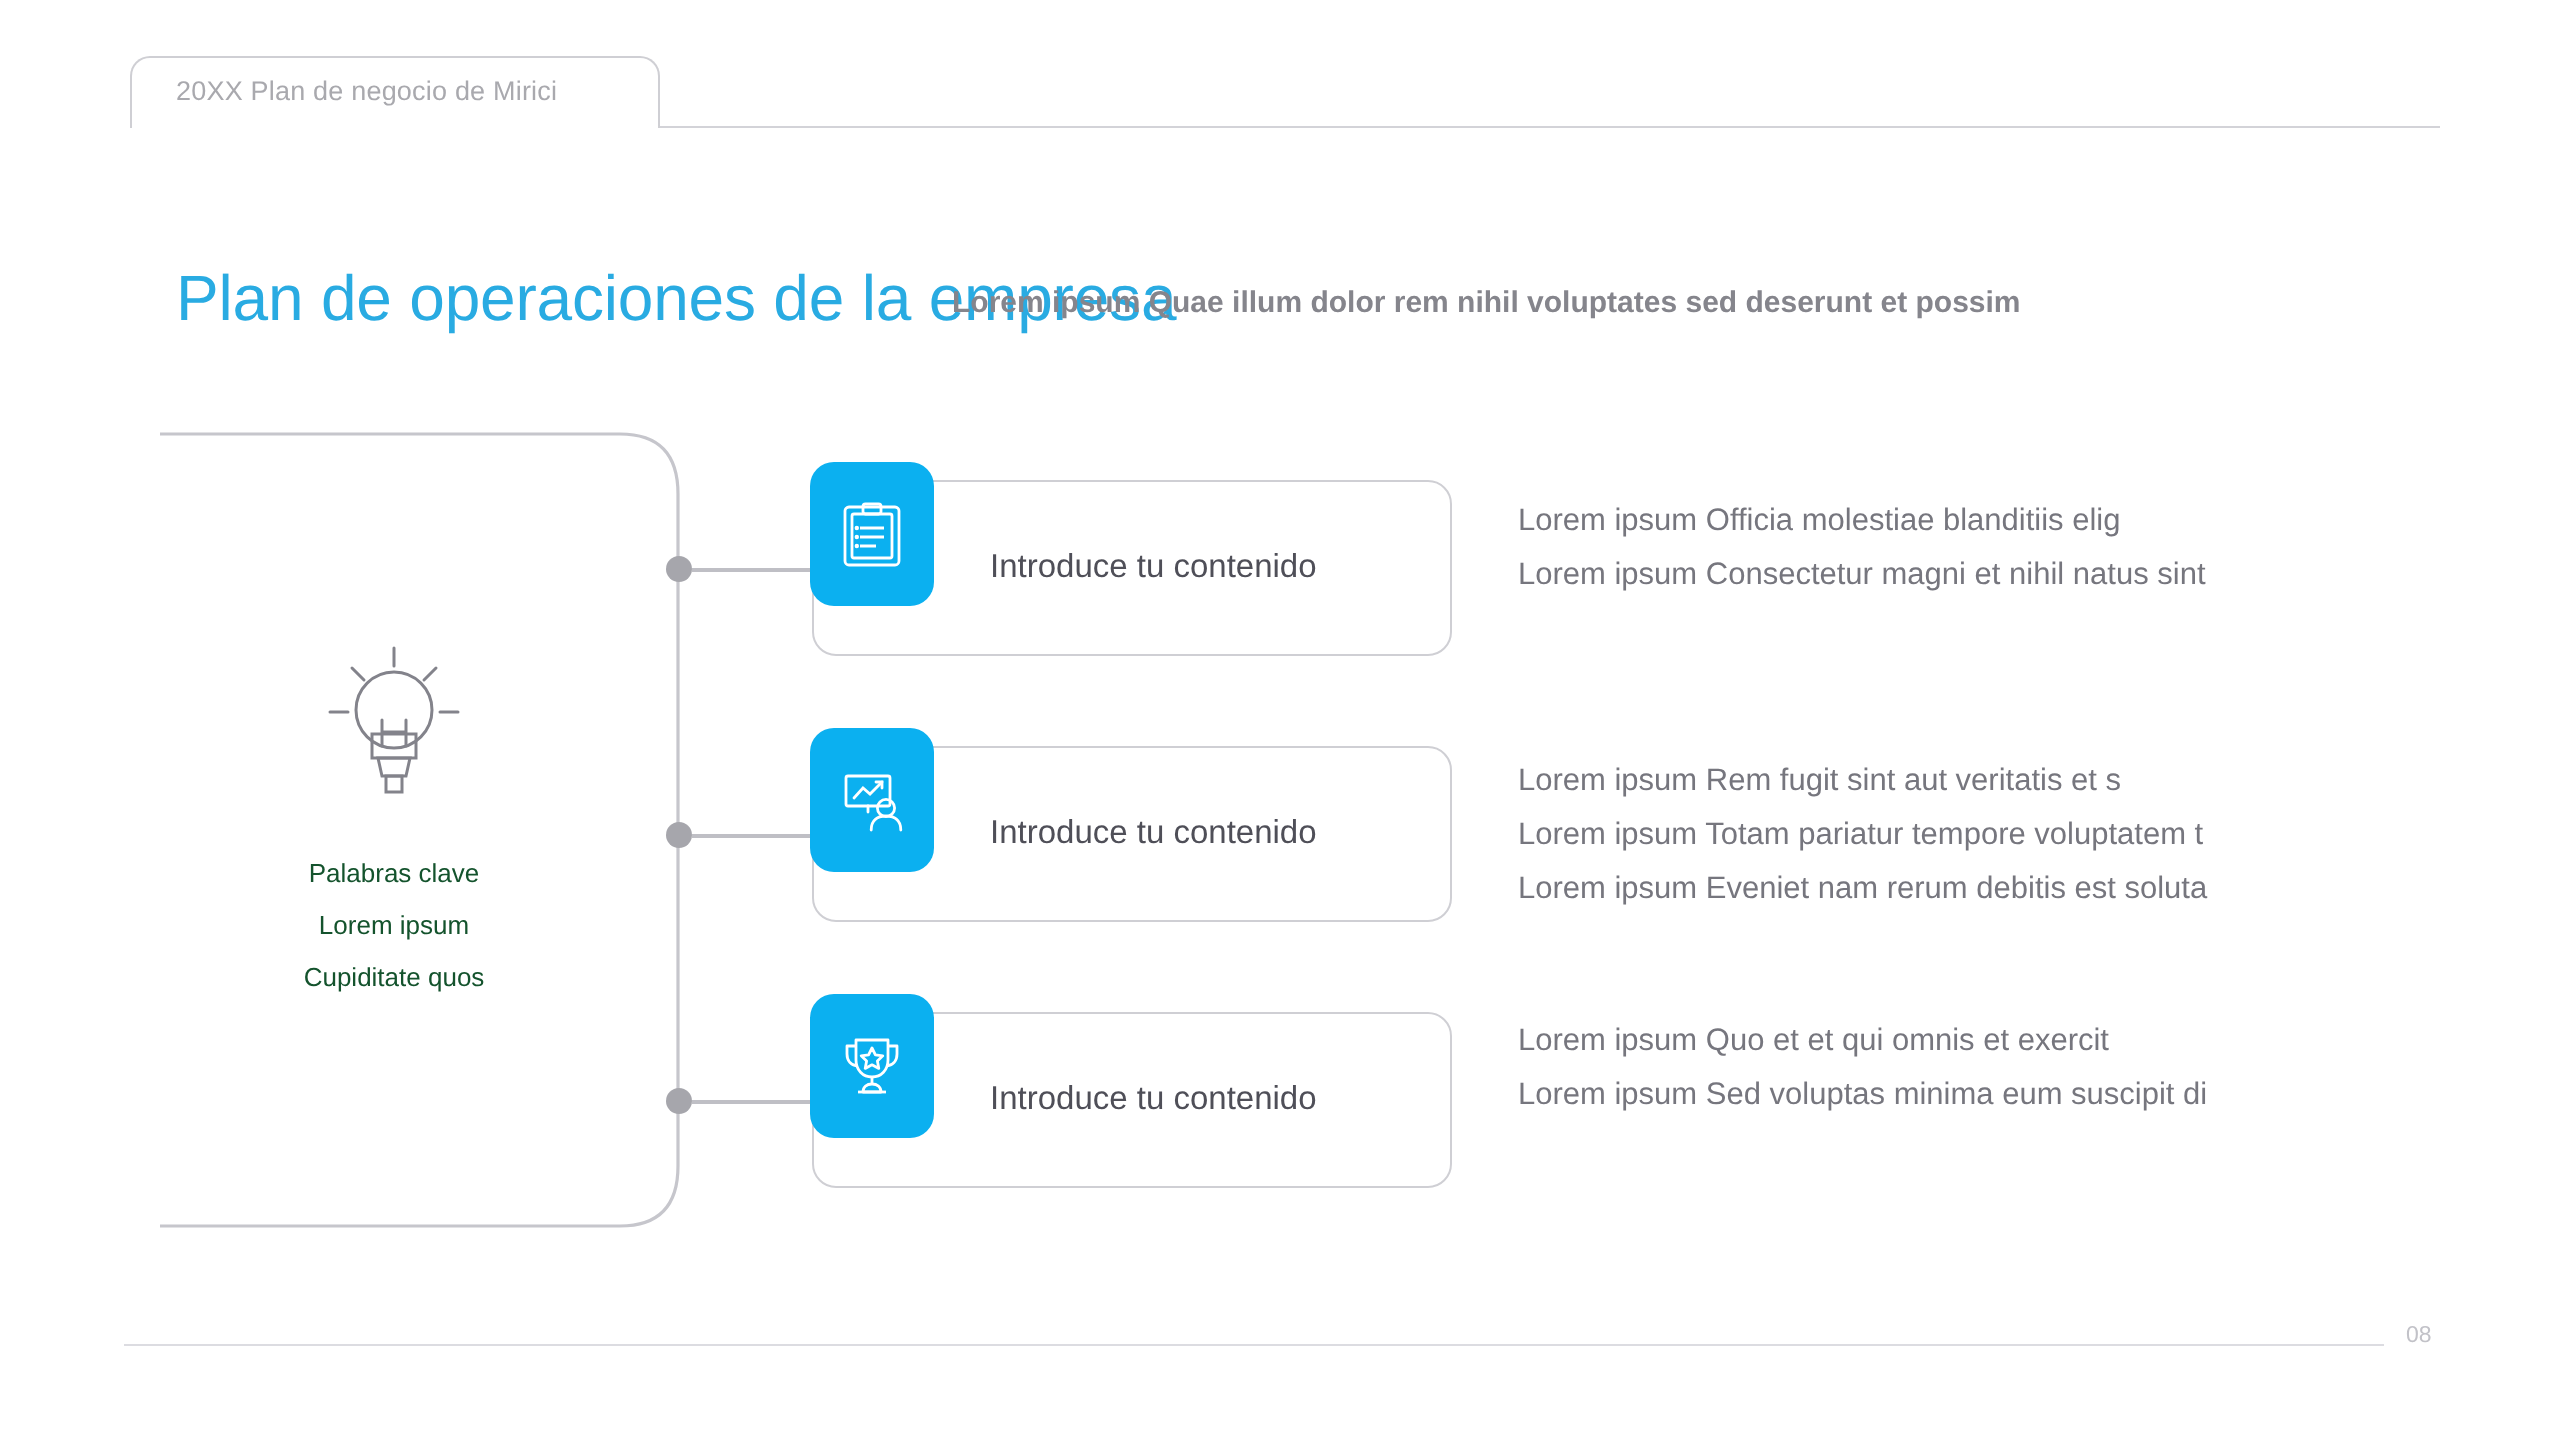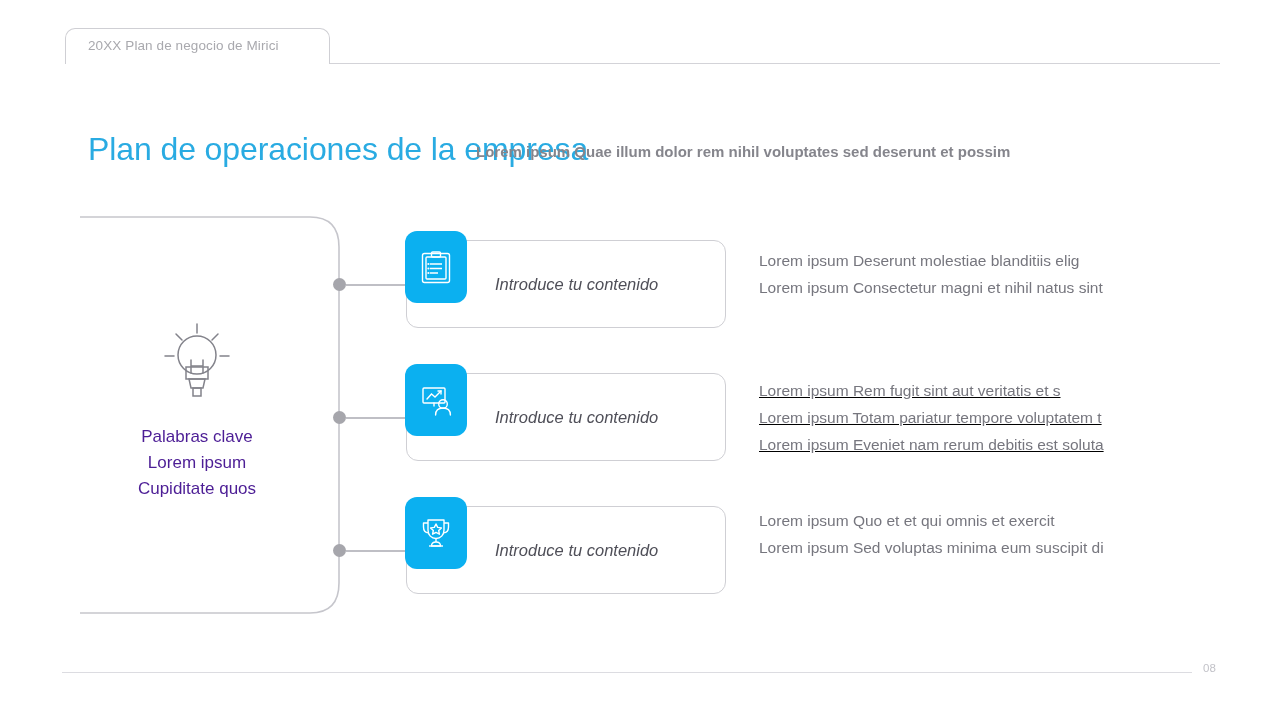--- a/index.html
+++ b/index.html
@@ -42,35 +42,34 @@
   }
 
   
   .bracket{position:absolute;left:80px;top:215px;width:270px;height:400px;}
 
   
   .keyword{
     position:absolute;left:97px;top:320px;width:200px;text-align:center;
   }
   .bulb{width:80px;height:82px;margin:0 auto 22px auto;display:block;}
-  .kw-line{font-size:17px;color:#4c1d95;line-height:26px;white-space:nowrap;}
+  .kw-line{font-size:13px;color:#14532d;line-height:26px;white-space:nowrap;}
 
   
   .dot{
     position:absolute;width:13px;height:13px;border-radius:50%;
     background:#a6a6ac;
   }
   .hconn{position:absolute;height:1.5px;background:#bfbfc5;}
 
   
   .card{
     position:absolute;left:406px;width:320px;height:88px;
     border:1px solid #cfcfd4;border-radius:12px;box-sizing:border-box;
     background:#fff;
-    font-style:italic;
   }
   .card-label{
     position:absolute;left:88px;top:50%;transform:translateY(-50%);
     font-size:16.5px;color:#4f4f58;white-space:nowrap;
   }
   .icon-tile{
     position:absolute;left:-2px;top:-10px;width:62px;height:72px;
     background:#0BB0F0;border-radius:12px;
     display:flex;align-items:center;justify-content:center;
   }
@@ -149,41 +148,41 @@
         </g>
         <circle cx="12.4" cy="17" r="1.1" fill="#fff"></circle>
         <circle cx="12.4" cy="21.5" r="1.1" fill="#fff"></circle>
         <circle cx="12.4" cy="26" r="1.1" fill="#fff"></circle>
       </svg>
     </div>
     <div class="card-label">Introduce tu contenido</div>
   </div>
 
   <div class="textblock" style="top:247px;">
-    <div class="tb-line">Lorem ipsum Deserunt molestiae blanditiis elig</div>
+    <div class="tb-line">Lorem ipsum Officia molestiae blanditiis elig</div>
     <div class="tb-line">Lorem ipsum Consectetur magni et nihil natus sint</div>
   </div>
 
   <div class="card" style="top:373px;">
     <div class="icon-tile">
       <svg width="40" height="40" viewBox="0 0 40 40">
         <g fill="none" stroke="#ffffff" stroke-width="1.4" stroke-linecap="round">
           <rect x="7" y="8" width="22" height="15" rx="1"></rect>
           <path d="M11 19 L15.5 14 L19 17 L25 11"></path>
           <path d="M22 11 H25 V14"></path>
           <path d="M18 23 V26"></path>
           <circle cx="27" cy="24" r="4.3"></circle>
           <path d="M19.6 35 C19.6 29.8 23 28 27 28 C31 28 34.4 29.8 34.4 35"></path>
         </g>
       </svg>
     </div>
     <div class="card-label">Introduce tu contenido</div>
   </div>
 
-  <div class="textblock" style="top:377px;text-decoration:underline;">
+  <div class="textblock" style="top:377px;">
     <div class="tb-line">Lorem ipsum Rem fugit sint aut veritatis et s</div>
     <div class="tb-line">Lorem ipsum Totam pariatur tempore voluptatem t</div>
     <div class="tb-line">Lorem ipsum Eveniet nam rerum debitis est soluta</div>
   </div>
 
   <div class="card" style="top:506px;">
     <div class="icon-tile">
       <svg width="40" height="40" viewBox="0 0 40 40">
         <g fill="none" stroke="#ffffff" stroke-width="1.4" stroke-linejoin="round">
           <path d="M12 7 H28 V17 C28 22 24.6 25.5 20 25.5 C15.4 25.5 12 22 12 17 Z"></path>

